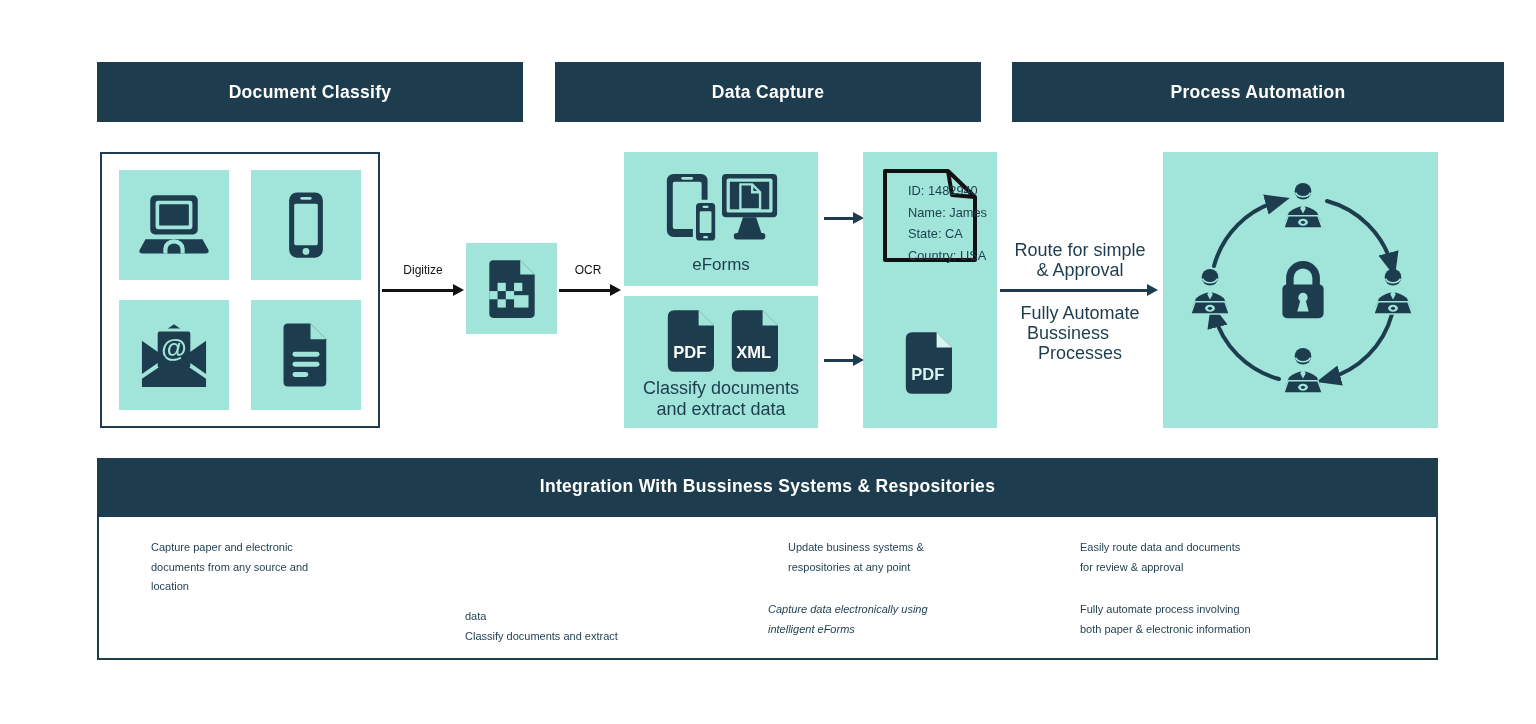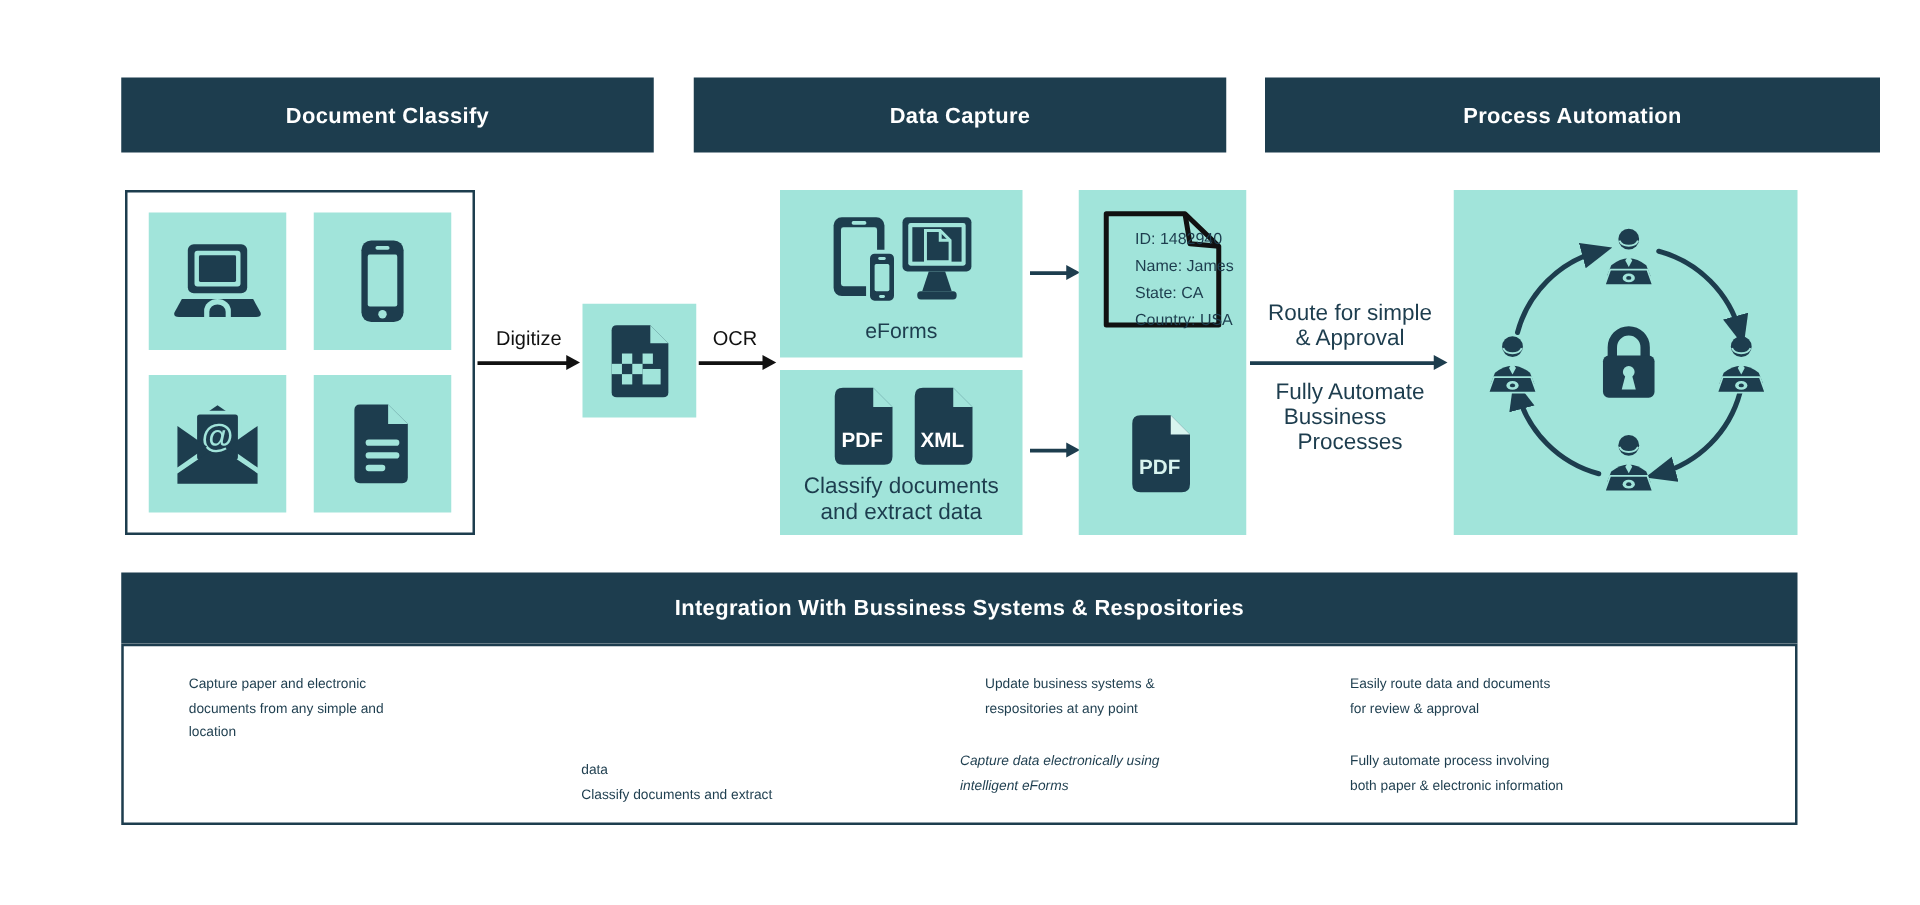--- a/index.html
+++ b/index.html
@@ -29,21 +29,21 @@
   }
   .harrow{position:absolute;height:2.6px;background:currentColor;}
   .harrow::after{
     content:"";position:absolute;right:-10px;top:50%;transform:translateY(-50%);
     border-top:6.5px solid transparent;border-bottom:6.5px solid transparent;
     border-left:11px solid currentColor;
   }
   .blk{color:var(--ink);}
   .nvy{color:var(--dark);}
   .lbl{
-    position:absolute;font-size:16px;font-weight:500;color:var(--ink);
+    position:absolute;font-size:12px;font-weight:500;color:var(--ink);
     text-align:center;white-space:nowrap;
   }
   .cap{
     position:absolute;font-size:18px;line-height:20.5px;font-weight:500;
     color:var(--dark);text-align:center;white-space:nowrap;
   }
   .item{
     position:absolute;font-size:11px;line-height:19.5px;font-weight:500;color:var(--dark);
   }
   .item div{white-space:nowrap;}
@@ -285,21 +285,21 @@
     </span>
   </div>
 
   <div class="bar" style="left:97px;top:458px;width:1341px;height:57px;">
     <span>Integration With Bussiness Systems &amp; Respositories</span>
   </div>
   <div class="outline-box" style="left:97px;top:515px;width:1341px;height:145px;"></div>
 
   <div class="item" style="left:151px;top:538px;">
     <div>Capture paper and electronic</div>
-    <div>documents from any simple and</div>
+    <div>documents from any source and</div>
     <div>location</div>
   </div>
 
   <div class="item" style="left:465px;top:607px;">
     <div>data</div>
     <div>Classify documents and extract</div>
   </div>
 
   <div class="item" style="left:788px;top:538px;">
     <div>Update business systems &amp;</div>

